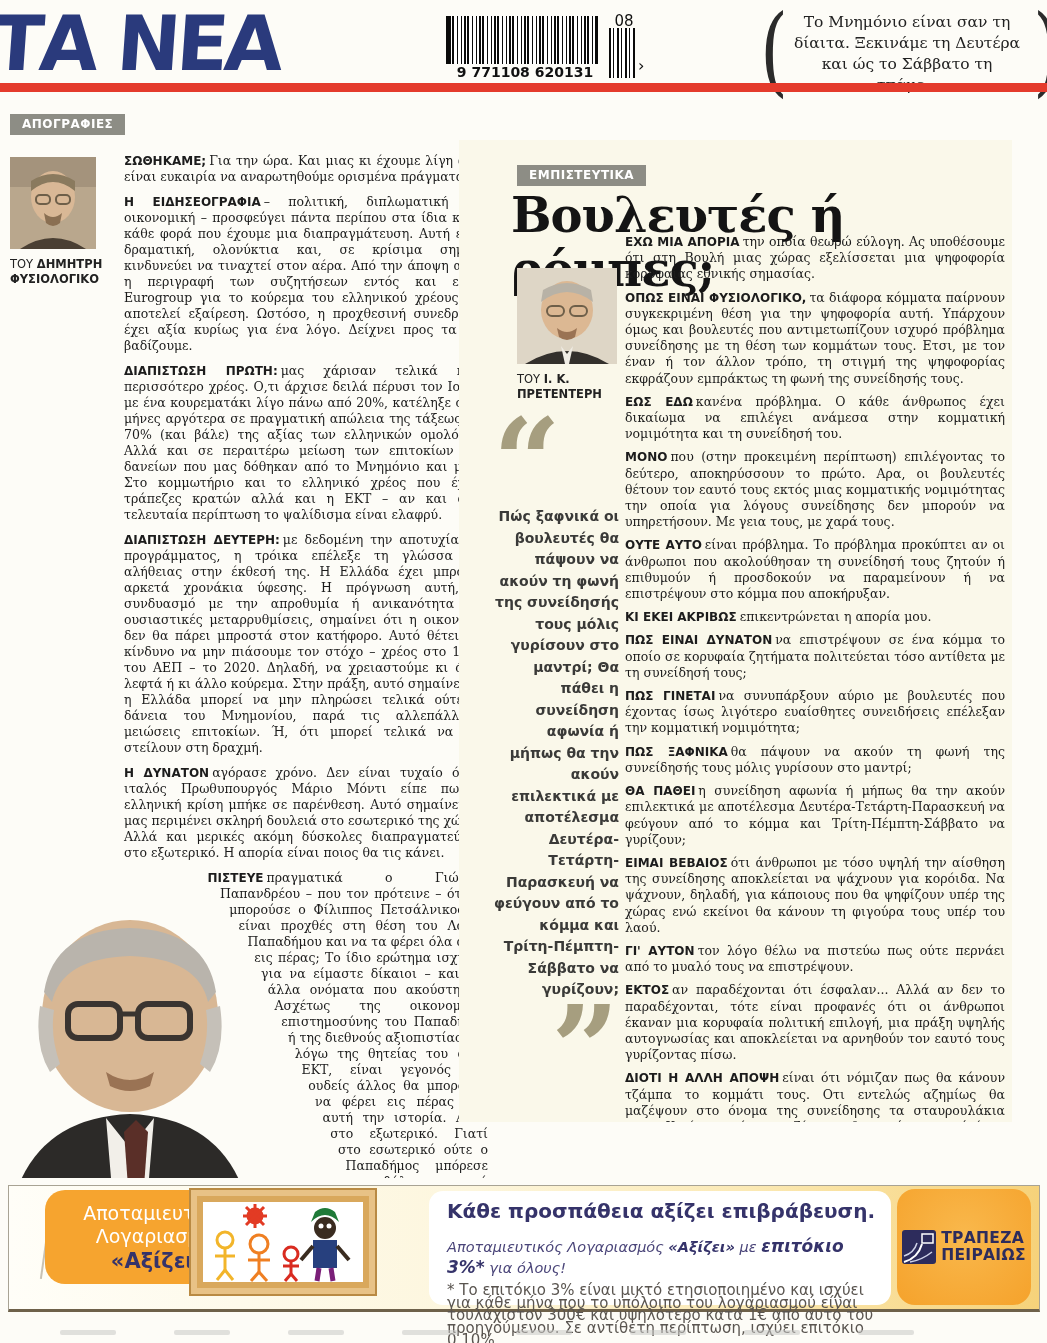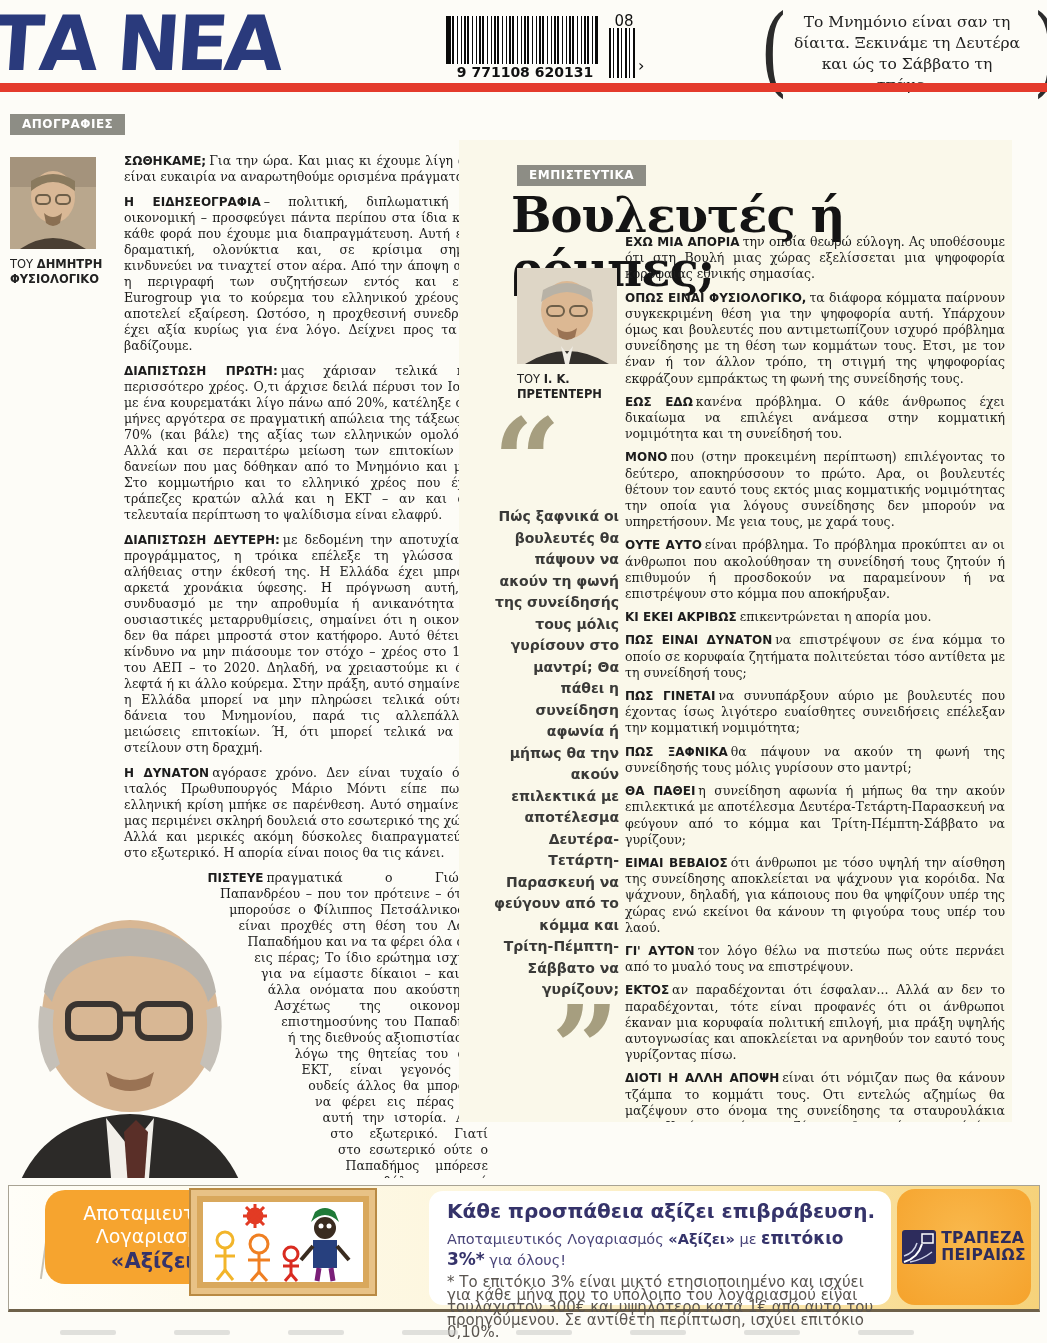--- a/index.html
+++ b/index.html
@@ -109,21 +109,21 @@
     background:#d9a85c; border:2px solid #b9judged;
     border:2px solid #b98a43; box-shadow:inset 0 0 0 6px #e8c286; padding:12px;
   }
   .ad-frame-paper { width:100%; height:100%; background:#fff; }
   .ad-panel {
     position:absolute; left:420px; top:5px; width:462px; height:114px;
     background:#fff; border-radius:14px; padding:8px 16px 6px 18px;
     font-family:"DejaVu Sans",sans-serif;
   }
   .ad-headline { color:#35336a; font-weight:bold; font-size:20px; line-height:24px; }
-  .ad-subhead { color:#4a4579; font-size:14.5px; line-height:20px; margin-top:5px; }
+  .ad-subhead { color:#4a4579; font-size:14.5px; line-height:20px; margin-top:13px;font-style:italic; }
   .ad-subhead b { font-weight:bold; color:#35336a; }
   .ad-subhead .rate { font-size:17px; }
   .ad-disclaimer { color:#5a5550; font-size:15px; line-height:12.5px; margin-top:6px; width:430px; }
   .ad-contact-row { display:flex; justify-content:flex-end; margin-top:5px; padding-right:6px;
     font-size:13px; color:#3c3a36; }
   .ad-phone { font-weight:normal; letter-spacing:1px; }
   .phone-icon { font-size:13px; margin-right:4px; }
   .ad-site { font-weight:bold; color:#3c3a36; }
   .ad-logo-box {
     position:absolute; left:888px; top:3px; width:134px; height:116px;

